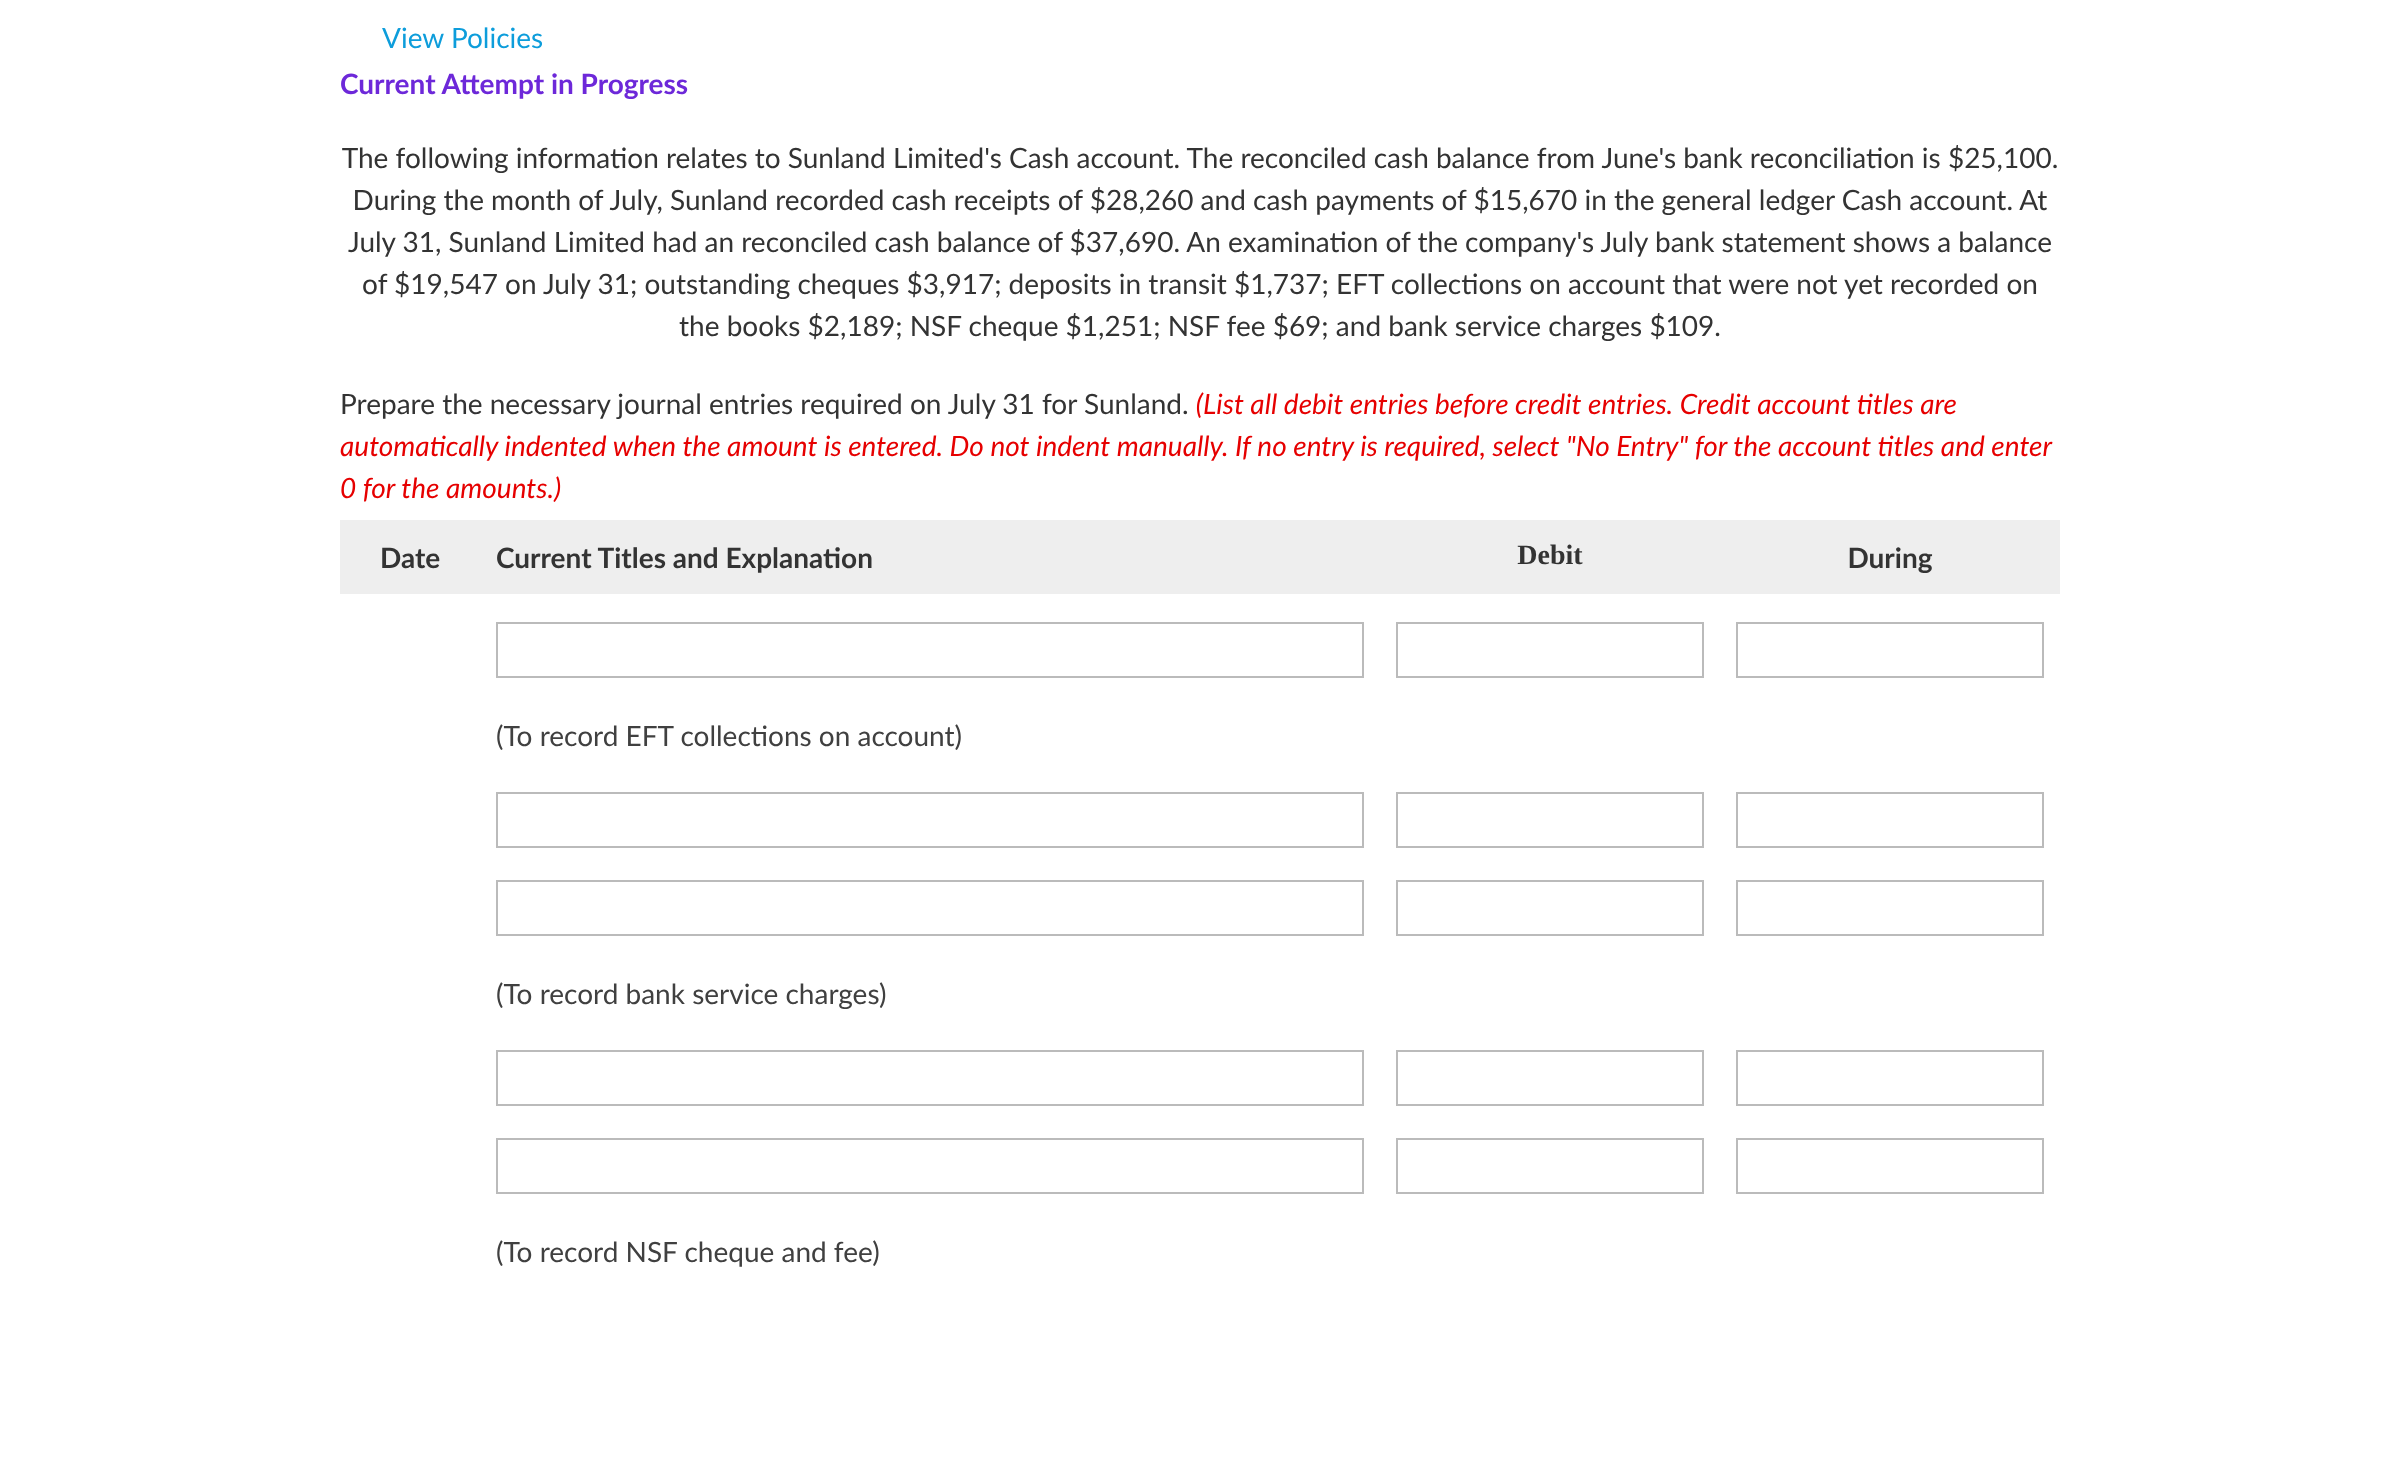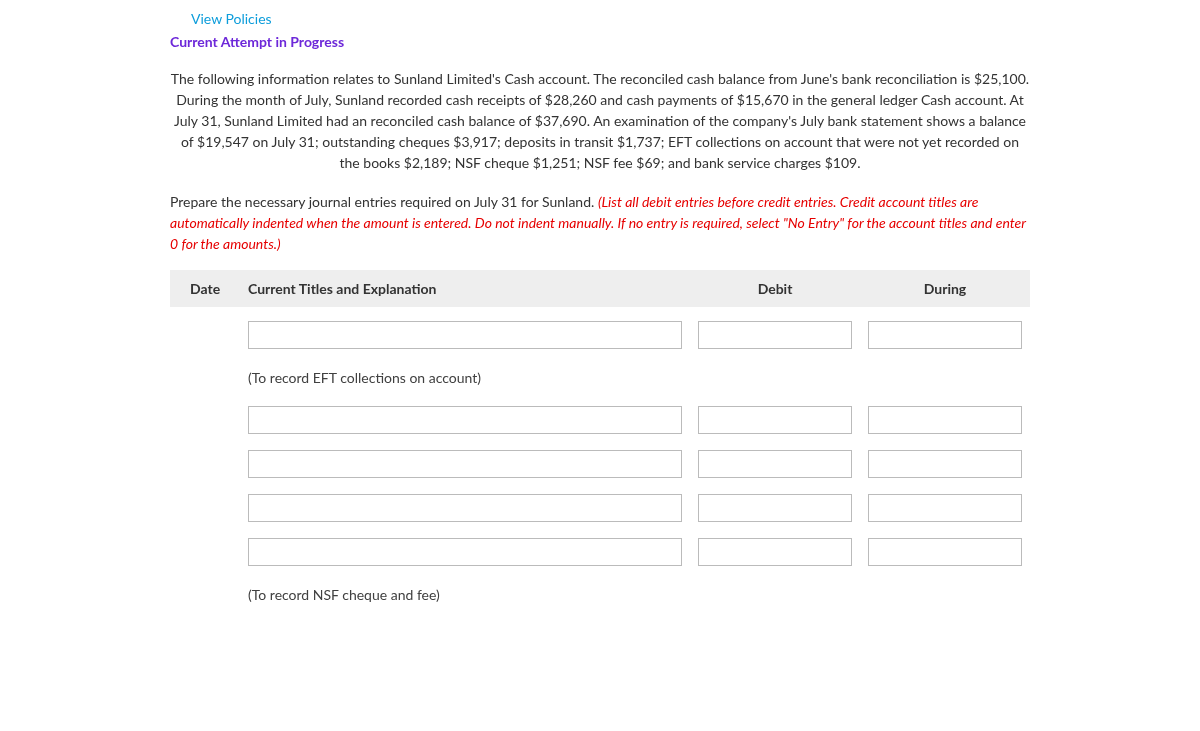--- a/index.html
+++ b/index.html
@@ -36,21 +36,21 @@
       font-size: 14px;
       line-height: 1.5;
       color: #333;
       margin-bottom: 18px;
       text-align: center;
     }
     .instruction-text {
       font-size: 14px;
       line-height: 1.5;
       color: #333;
-      margin-bottom: 16px;
+      margin-bottom: 6px;
     }
     .instruction-text .italic-red {
       color: #e60000;
       font-style: italic;
     }
     .journal-table {
       width: 100%;
       border-collapse: collapse;
     }
     .journal-table thead tr {
@@ -67,20 +67,21 @@
     .journal-table th.date-col {
       width: 70px;
       padding-left: 20px;
     }
     .journal-table th.account-col {
       width: auto;
     }
     .journal-table th.debit-col {
       width: 170px;
       text-align: center;
+      font-family: Liberation Serif, serif;
     }
     .journal-table th.credit-col {
       width: 170px;
       text-align: center;
     }
     .journal-table td {
       padding: 8px 8px;
       vertical-align: middle;
     }
     .journal-table td.date-cell {
@@ -166,20 +167,26 @@
         <td><input type="text" class="amount-input" style=""></td>
       </tr>
 
       <tr>
         <td></td>
         <td><input type="text" class="account-input" style=""></td>
         <td><input type="text" class="amount-input" style=""></td>
         <td><input type="text" class="amount-input" style=""></td>
       </tr>
 
+      <tr class="explanation-row">
+        <td></td>
+        <td>(To record bank service charges)</td>
+        <td></td>
+        <td></td>
+      </tr>
 
       <tr>
         <td></td>
         <td><input type="text" class="account-input" style=""></td>
         <td><input type="text" class="amount-input" style=""></td>
         <td><input type="text" class="amount-input" style=""></td>
       </tr>
 
       <tr>
         <td></td>

